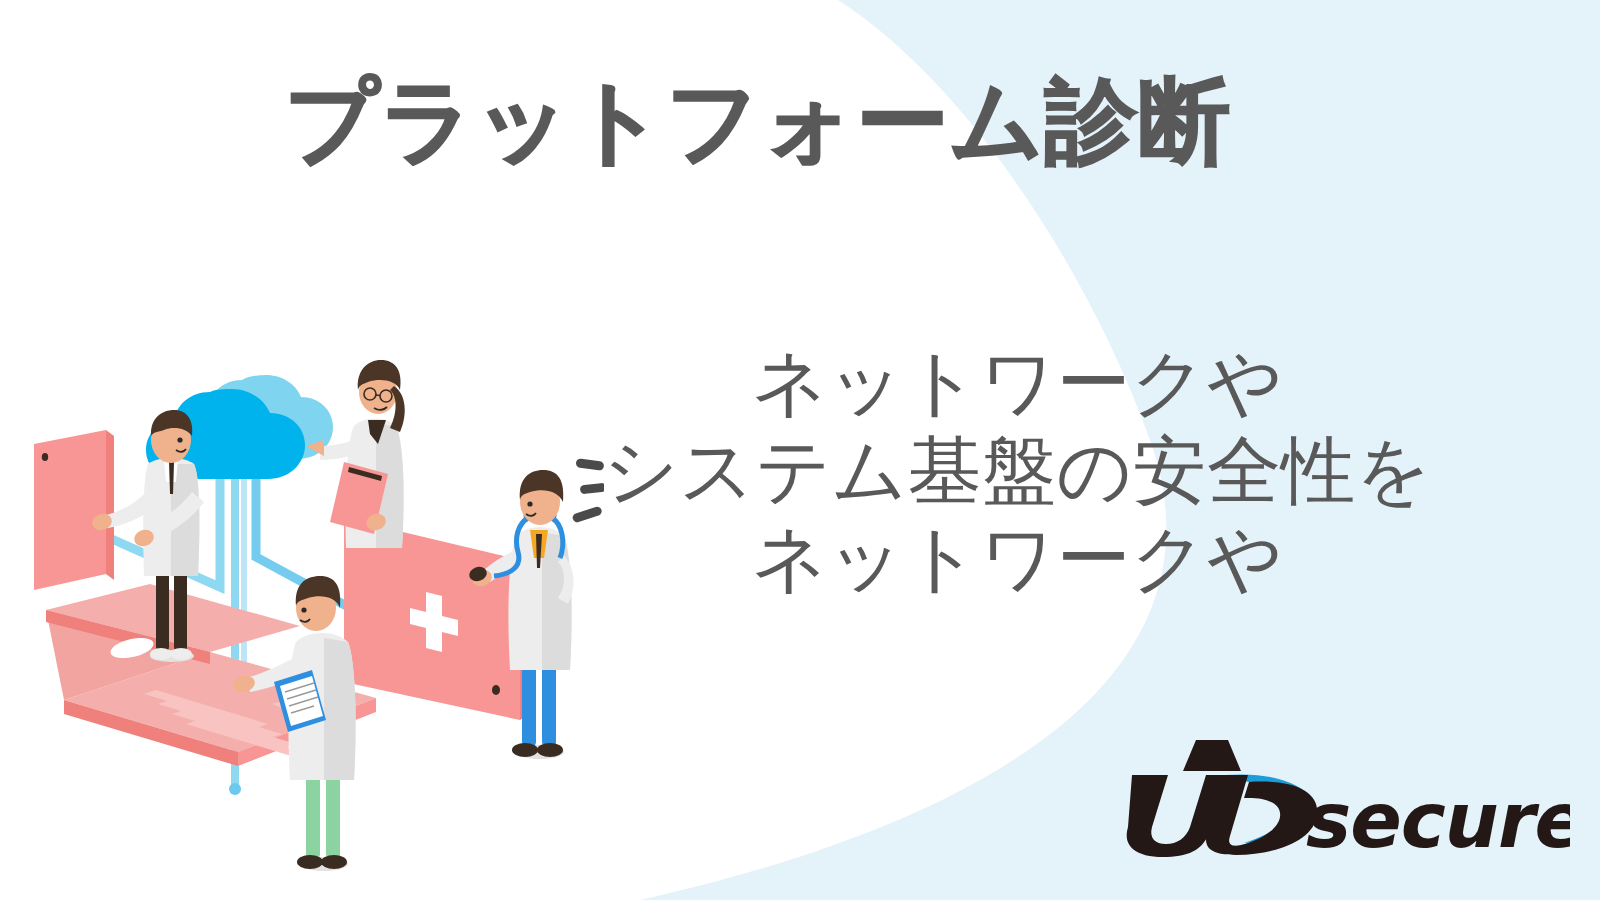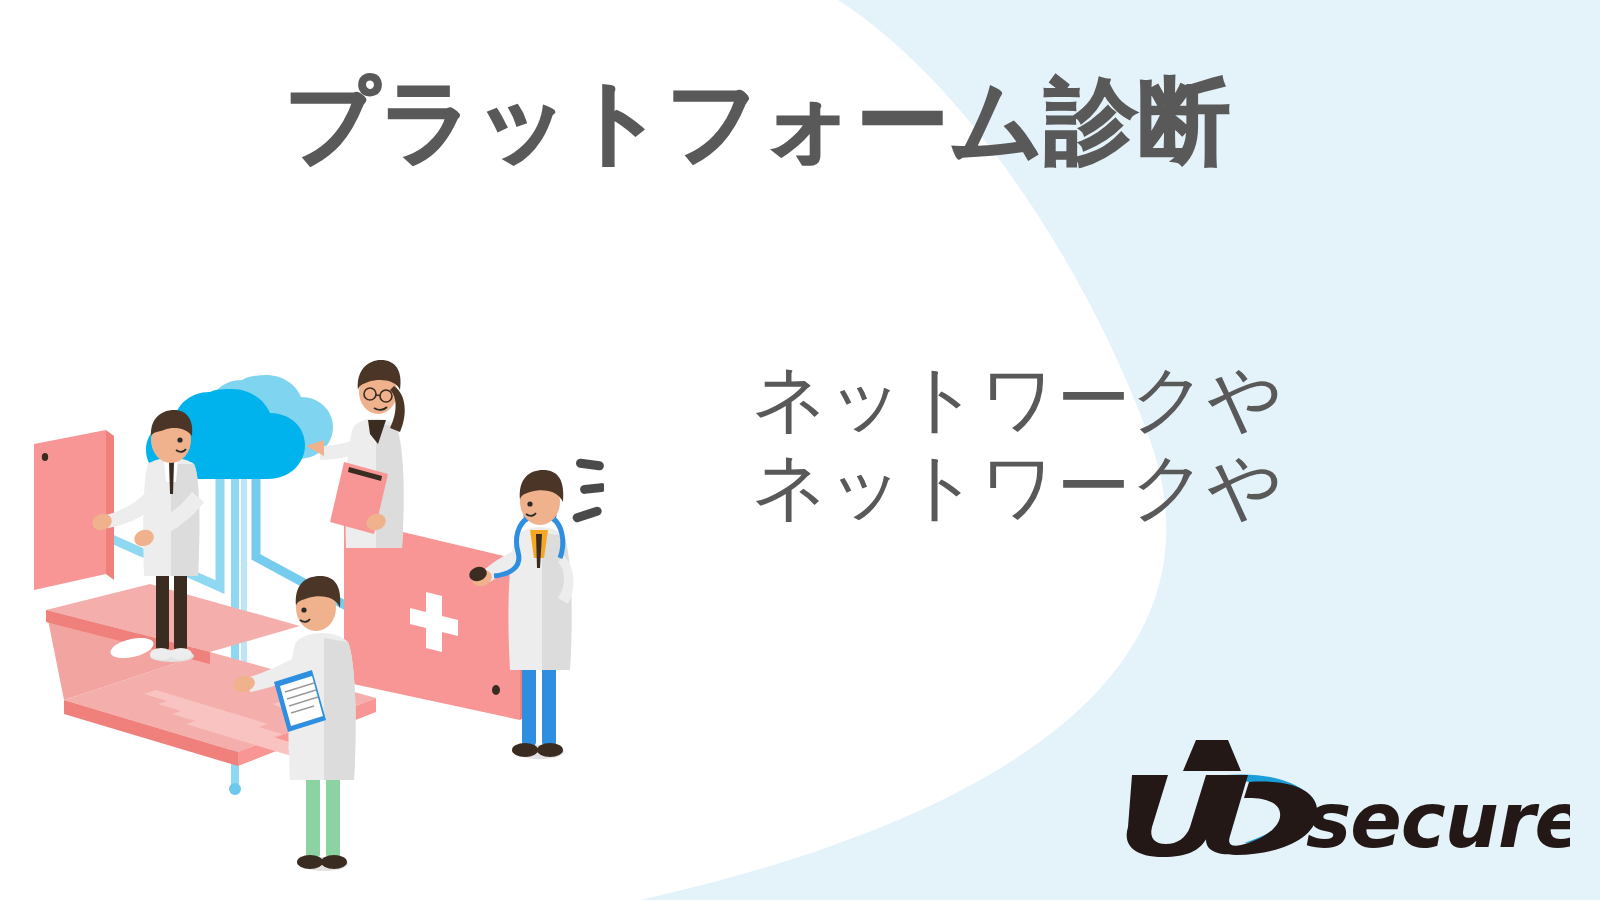--- a/index.html
+++ b/index.html
@@ -46,21 +46,20 @@
     left: 500px;
     top: 338px;
     width: 1035px;
     text-align: center;
     color: #595959;
     font-size: 74px;
     line-height: 1.19;
     letter-spacing: 0.005em;
     font-weight: 400;
     font-family: "DejaVu Sans", "Liberation Sans", sans-serif;
-    margin-top: 16px;
   }
   #tagline .tl-line { display: block; white-space: nowrap; }
 
   
   #brand-logo {
     position: absolute;
     left: 1108px;
     top: 735px;
     width: 462px;
     height: 122px;
@@ -82,20 +81,21 @@
 
   <svg id="bg-layer" viewBox="0 0 1600 900" preserveAspectRatio="none" aria-hidden="true">
     <rect x="0" y="0" width="1600" height="900" fill="#E4F2FA"></rect>
     <path d="M0,0 L838,0 C960,78 1085,260 1150,440 C1225,650 1040,810 640,900 L0,900 Z" fill="#FFFFFF"></path>
   </svg>
 
   <div id="page-title">プラットフォーム診断</div>
 
   <div id="tagline">
     <span class="tl-line">ネットワークや</span>
+    <span class="tl-line">システム基盤の安全性を</span>
     <span class="tl-line">ネットワークや</span>
   </div>
 
   <svg id="brand-logo" viewBox="0 0 462 122" aria-hidden="true">
 
     <path d="M88,5 L120,5 L133,36 L75,36 Z" fill="#231815"></path>
 
     <path d="M118,40 C168,36 205,52 206,72 C207,92 178,106 136,108
              C162,100 180,88 179,74 C178,58 154,46 118,44 Z" fill="#1B9DD9"></path>
 

